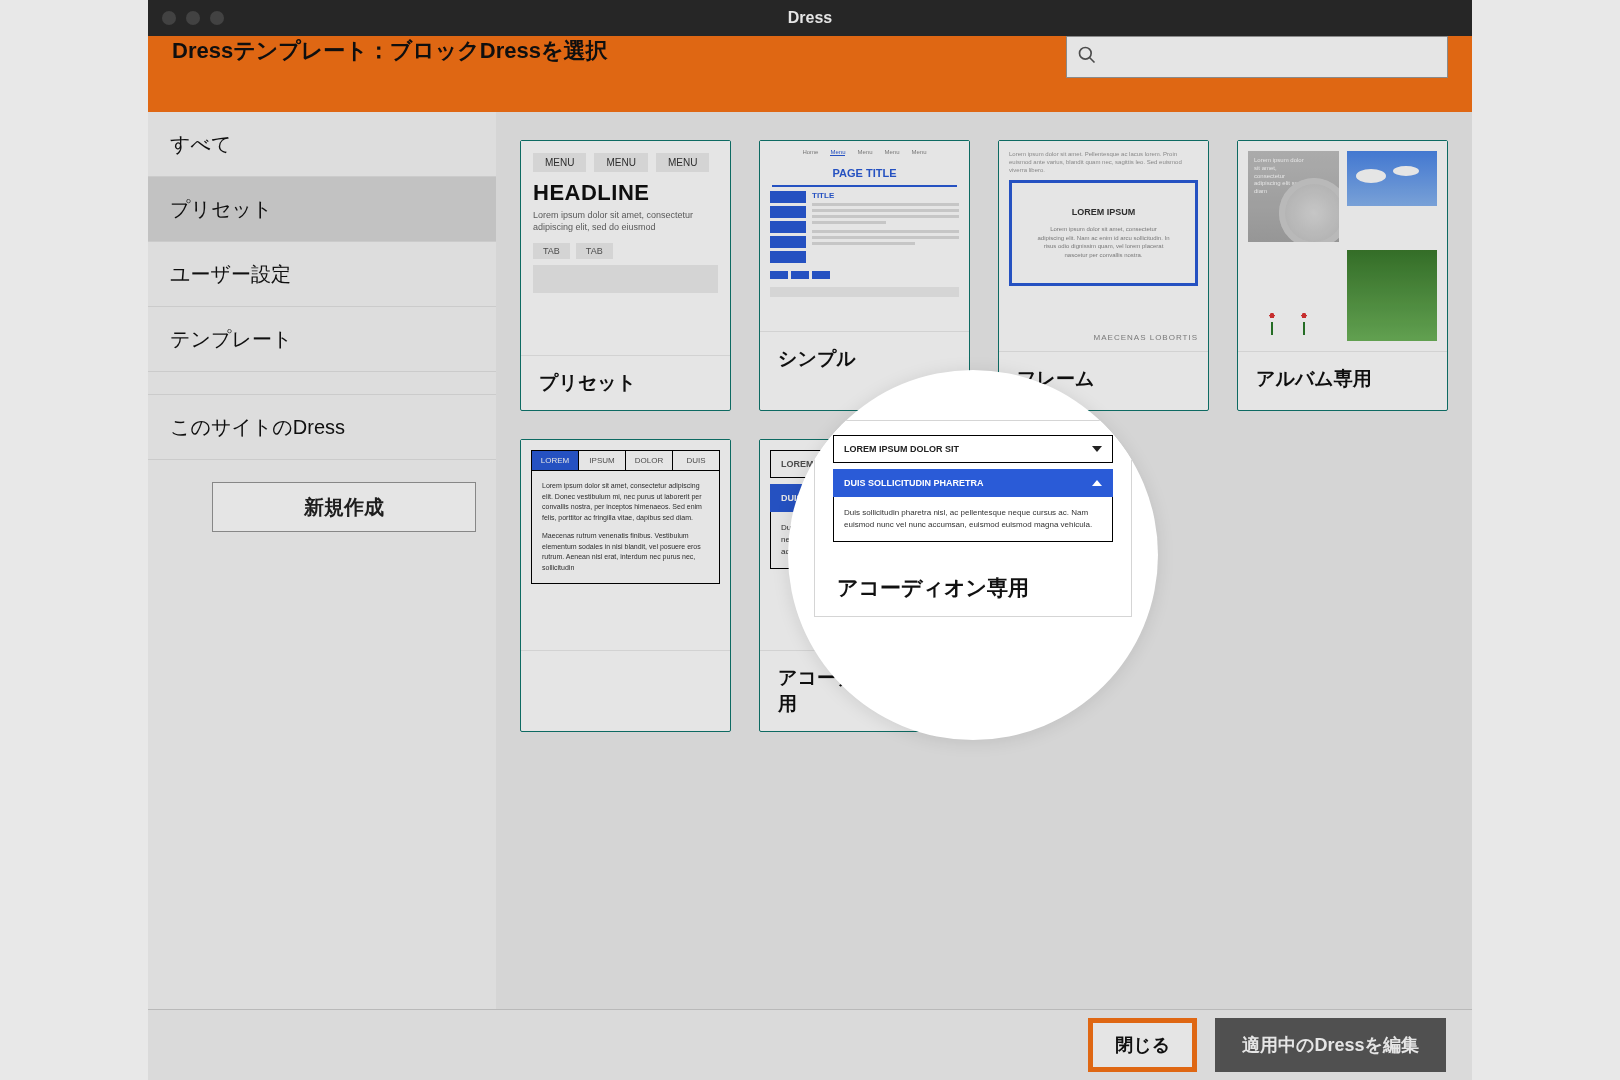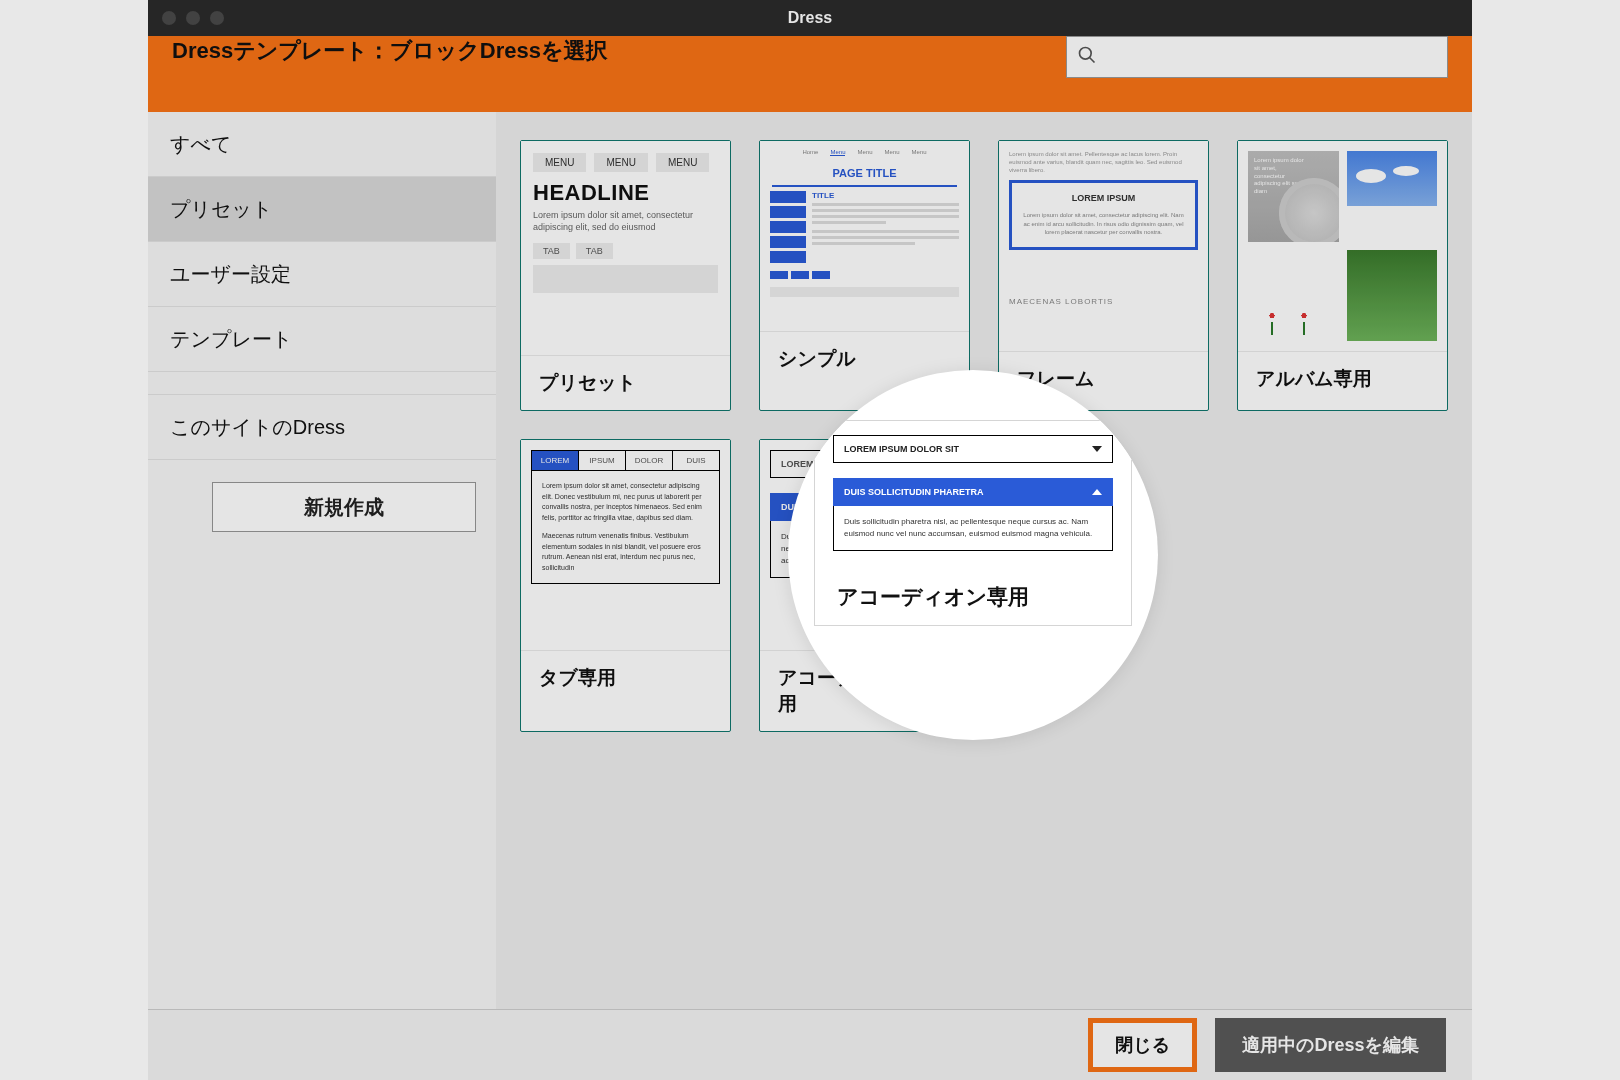--- a/index.html
+++ b/index.html
@@ -54,24 +54,24 @@
   .t2 .side div{height:12px;background:#2a5bd7;}
   .t2 .txt{flex:1;}
   .t2 .txt .tt{color:#2a5bd7;font-size:8px;font-weight:700;margin-bottom:3px;}
   .t2 .txt .ll{height:3px;background:#ddd;margin-bottom:3px;}
   .t2 .foot{margin:8px 10px;display:flex;gap:3px;}
   .t2 .foot span{display:inline-block;width:18px;height:8px;background:#2a5bd7;}
   .t2 .blk{height:10px;background:#eee;margin:4px 10px 0;}
 
   .t3{padding:10px;}
   .t3 .sm{font-size:6px;color:#999;line-height:1.3;margin-bottom:6px;}
-  .t3 .frame{border:3px solid #2a5bd7;padding:10px;margin-bottom:8px;}
+  .t3 .frame{border:3px solid #2a5bd7;padding:24px;margin-bottom:8px;}
   .t3 .frame .ct{text-align:center;font-size:9px;font-weight:700;color:#333;margin-bottom:8px;}
   .t3 .frame .ll{font-size:6px;color:#888;text-align:center;line-height:1.4;}
-  .t3 .cap{text-align:left;font-size:8px;color:#888;letter-spacing:1px;margin-top:47px;}
+  .t3 .cap{text-align:right;font-size:8px;color:#888;letter-spacing:1px;margin-top:47px;}
 
   .t4{padding:10px;display:grid;grid-template-columns:1fr 1fr;grid-template-rows:1fr 1fr;gap:8px;}
   .t4 .img{background:#ccc;position:relative;overflow:hidden;}
   .t4 .img.a{background:linear-gradient(#bfbfbf,#a8a8a8);}
   .t4 .img.a::after{content:"";position:absolute;right:-10px;bottom:-6px;width:70px;height:70px;border-radius:50%;background:radial-gradient(#ddd,#bbb);box-shadow:inset 0 0 0 6px #cfcfcf;}
   .t4 .img.a .cap{position:absolute;top:6px;left:6px;color:#fff;font-size:6px;line-height:1.3;width:60%;}
   .t4 .img.b{background:linear-gradient(#4b86e8 0%,#86b3f0 60%,#fff 60%);}
   .t4 .img.b::after{content:"";position:absolute;left:10%;top:20%;width:30px;height:14px;background:#fff;border-radius:50%;box-shadow:35px -5px 0 -2px #fff;}
   .t4 .img.c{background:#fff;}
   .t4 .img.c::before{content:"";position:absolute;left:20%;bottom:6px;width:12px;height:22px;background:radial-gradient(circle at 50% 30%,#d33 0 30%,transparent 31%),linear-gradient(#2a7a2a,#2a7a2a);background-size:100% 40%,2px 60%;background-position:top,center bottom;background-repeat:no-repeat;}
@@ -81,21 +81,21 @@
   .t5{padding:10px;}
   .t5 .tabs{display:flex;border:1px solid #000;}
   .t5 .tabs span{flex:1;text-align:center;font-size:8px;padding:5px 0;border-right:1px solid #000;}
   .t5 .tabs span:last-child{border-right:none;}
   .t5 .tabs span.on{background:#2a5bd7;color:#fff;}
   .t5 .box{border:1px solid #000;border-top:none;padding:10px;font-size:7px;color:#333;line-height:1.5;}
   .t5 .p2{margin-top:8px;}
 
   .t6{padding:10px;}
   .t6 .row{border:1px solid #000;padding:8px 10px;display:flex;justify-content:space-between;align-items:center;font-size:9px;font-weight:700;}
-  .t6 .row.blue{background:#2a5bd7;color:#fff;margin-top:15px;border:1px solid #2a5bd7;}
+  .t6 .row.blue{background:#2a5bd7;color:#fff;margin-top:6px;border:1px solid #2a5bd7;}
   .t6 .exp{border:1px solid #000;border-top:none;padding:10px;font-size:8px;color:#333;line-height:1.5;}
   .chev{width:0;height:0;border-left:5px solid transparent;border-right:5px solid transparent;}
   .chev.down{border-top:6px solid currentColor;}
   .chev.up{border-bottom:6px solid currentColor;}
 
   
   .footer{position:absolute;left:0;right:0;bottom:0;height:70px;background:#f3f3f3;border-top:1px solid #cfcfcf;display:flex;align-items:center;justify-content:flex-end;gap:18px;padding:0 26px;z-index:1;}
   .btn{height:44px;padding:0 22px;display:flex;align-items:center;font-size:18px;font-weight:700;border:5px solid #f97316;cursor:pointer;}
   .btn.light{background:#fff;color:#111;}
   .btn.dark{background:#5a5a5a;color:#fff;border-color:#5a5a5a;}
@@ -248,21 +248,20 @@
             <span class="on">LOREM</span>
                 <span>IPSUM</span>
                 <span>DOLOR</span>
                 <span>DUIS</span>
           </div>
           <div class="box">
             <div>Lorem ipsum dolor sit amet, consectetur adipiscing elit. Donec vestibulum mi, nec purus ut laborerit per convallis nostra, per inceptos himenaeos. Sed enim felis, porttitor ac fringilla vitae, dapibus sed diam.</div>
             <div class="p2">Maecenas rutrum venenatis finibus. Vestibulum elementum sodales in nisi blandit, vel posuere eros rutrum. Aenean nisl erat, interdum nec purus nec, sollicitudin</div>
           </div>
         </div>
-        <div class="card-label">タブ専用</div>
       </div>
 
       <div class="card">
         <div class="thumb t6">
           <div class="row">
             <span>LOREM IPSUM DOLOR SIT</span>
             <span class="chev down"></span>
           </div>
           <div class="row blue">
             <span>DUIS SOLLICITUDIN PHARETRA</span>

